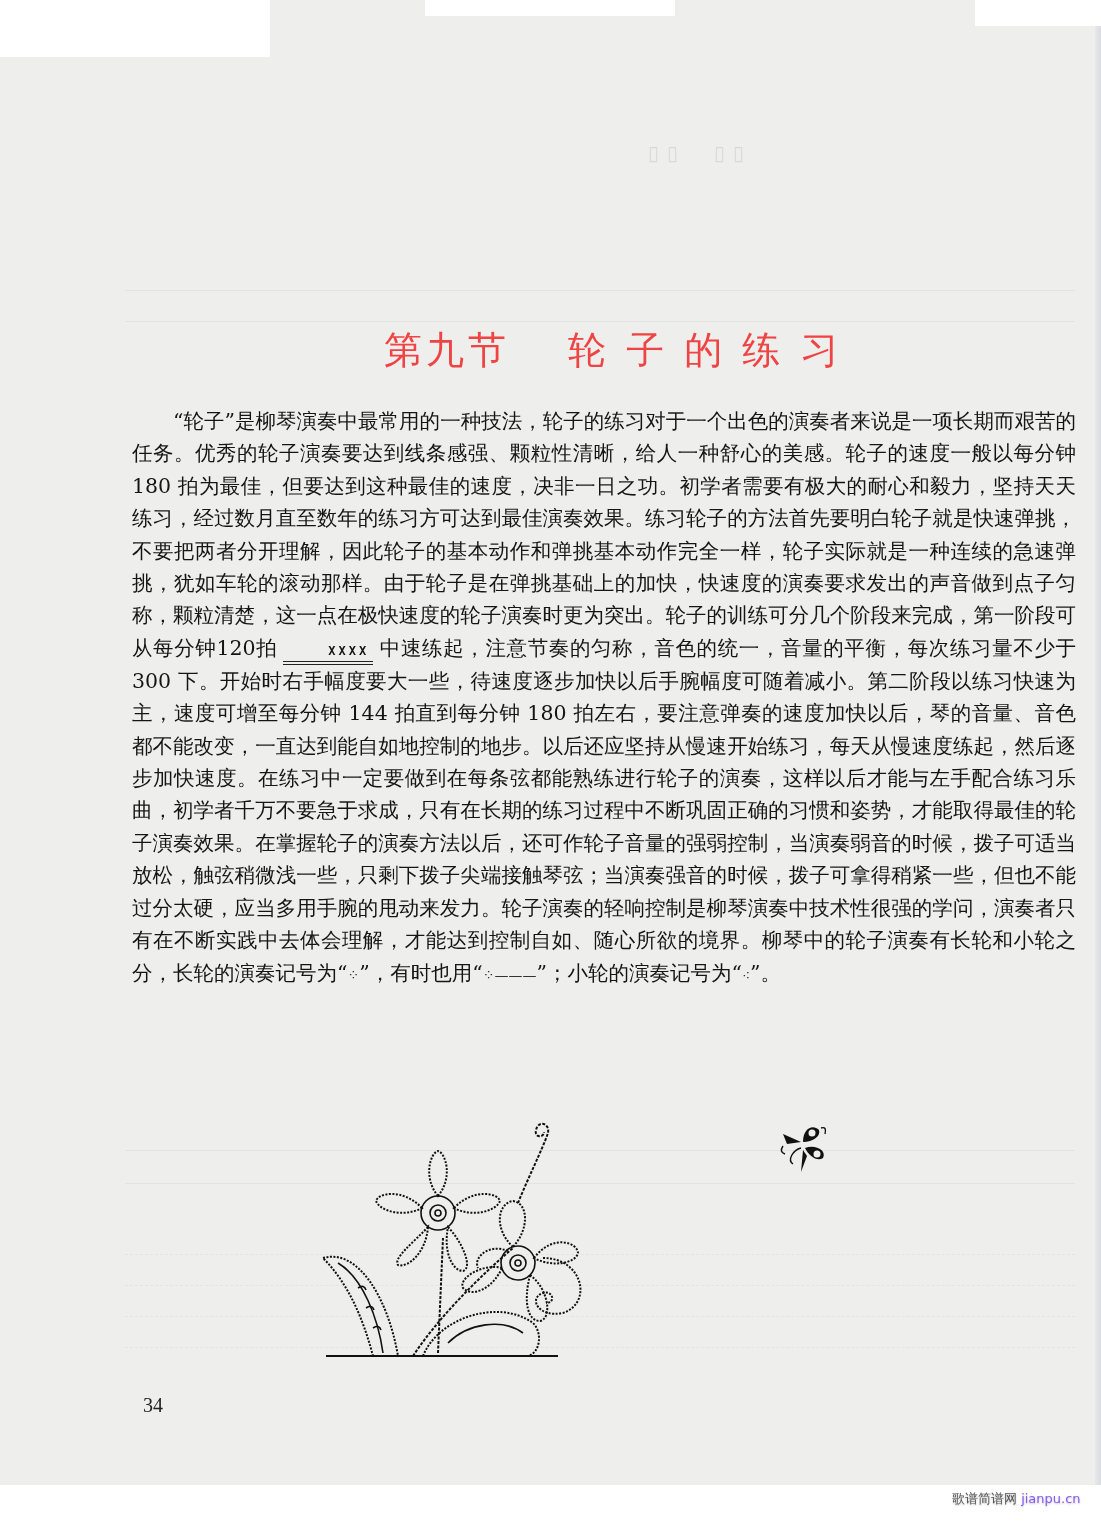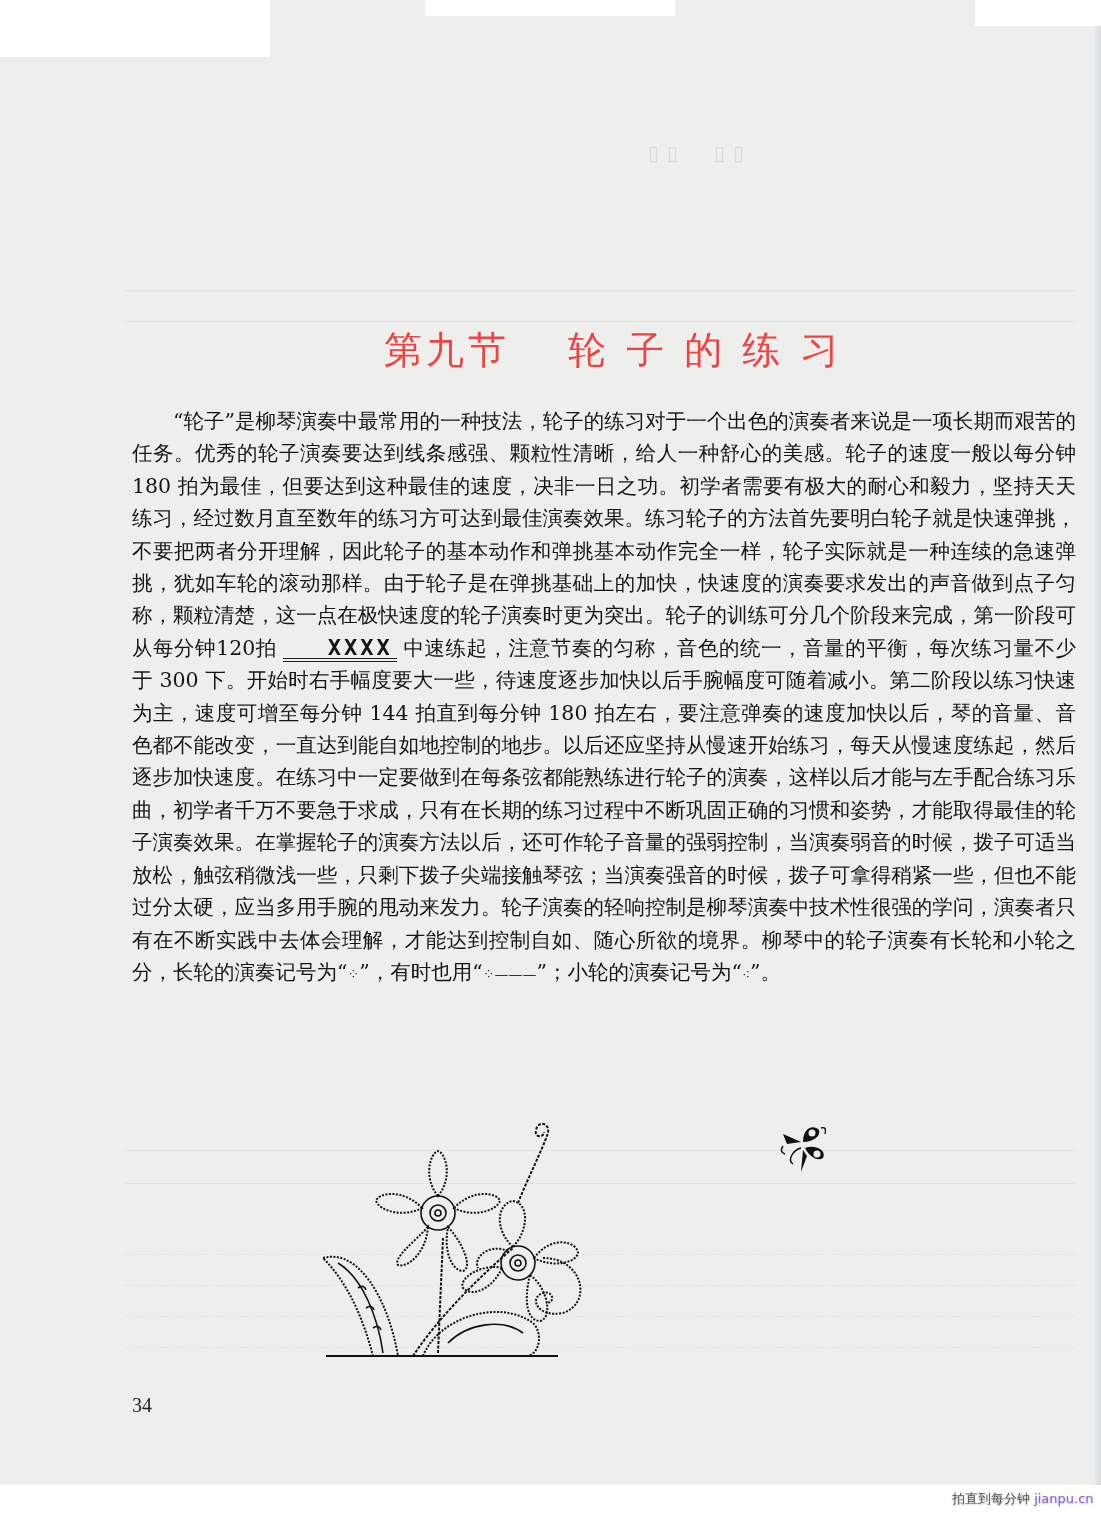--- a/index.html
+++ b/index.html
@@ -47,29 +47,29 @@
     white-space: pre;
   }
   .body-text {
     position: absolute; left: 132px; top: 405px; width: 944px;
     font-family: "DejaVu Serif", "Liberation Serif", serif;
     font-size: 20.5px; line-height: 32.4px; color: #151515;
     text-align: justify; text-indent: 41px;
   }
   .beat {
     display: inline-block; font-family: "DejaVu Sans Mono", "Liberation Mono", monospace;
-    font-weight: bold; letter-spacing: 3px; font-size: 22px;
+    font-weight: bold; letter-spacing: 3px; font-size: 12px;
     border-bottom: 4px double #222; line-height: 18px; padding: 0 4px 1px 4px;
     margin: 0 6px;
   }
   .sym { font-family: "DejaVu Sans", sans-serif; font-size: 14px; color: #333; }
   .flower { position: absolute; left: 318px; top: 1118px; width: 270px; height: 250px; }
   .butterfly { position: absolute; left: 775px; top: 1120px; width: 56px; height: 56px; }
   .page-number {
-    position: absolute; left: 132px; top: 1394px;
+    position: absolute; left: 143px; top: 1394px;
     font-family: "Liberation Serif", "DejaVu Serif", serif; font-size: 20px; color: #222;
   }
   .watermark {
     position: absolute; left: 952px; top: 1490px;
     font-family: "DejaVu Sans", sans-serif; font-size: 13px; color: #555;
     text-shadow: 0 1px 2px #bbb;
   }
   .watermark .domain { color: #8b5cf6; }
 </style>
 </head>
@@ -147,13 +147,13 @@
   <circle cx="42" cy="34" r="3.5" fill="#eee"></circle>
   <path d="M26 28 C18 30 12 40 18 44" fill="none" stroke="#111" stroke-width="1.4"></path>
   <path d="M28 30 L26 52 L32 36 Z" fill="#111"></path>
   <path d="M8 26 q-4 6 2 8" fill="none" stroke="#111" stroke-width="1.4"></path>
   <path d="M46 8 q6 -2 4 6" fill="none" stroke="#111" stroke-width="1.4"></path>
 </svg>
 
 <div class="page-number">34</div>
 
 <div class="bottom-strip"></div>
-<div class="watermark"><span>拍直到每分钟</span> <span class="domain">jianpu.cn</span></div>
+<div class="watermark"><span>歌谱简谱网</span> <span class="domain">jianpu.cn</span></div>
 
 </body></html>

